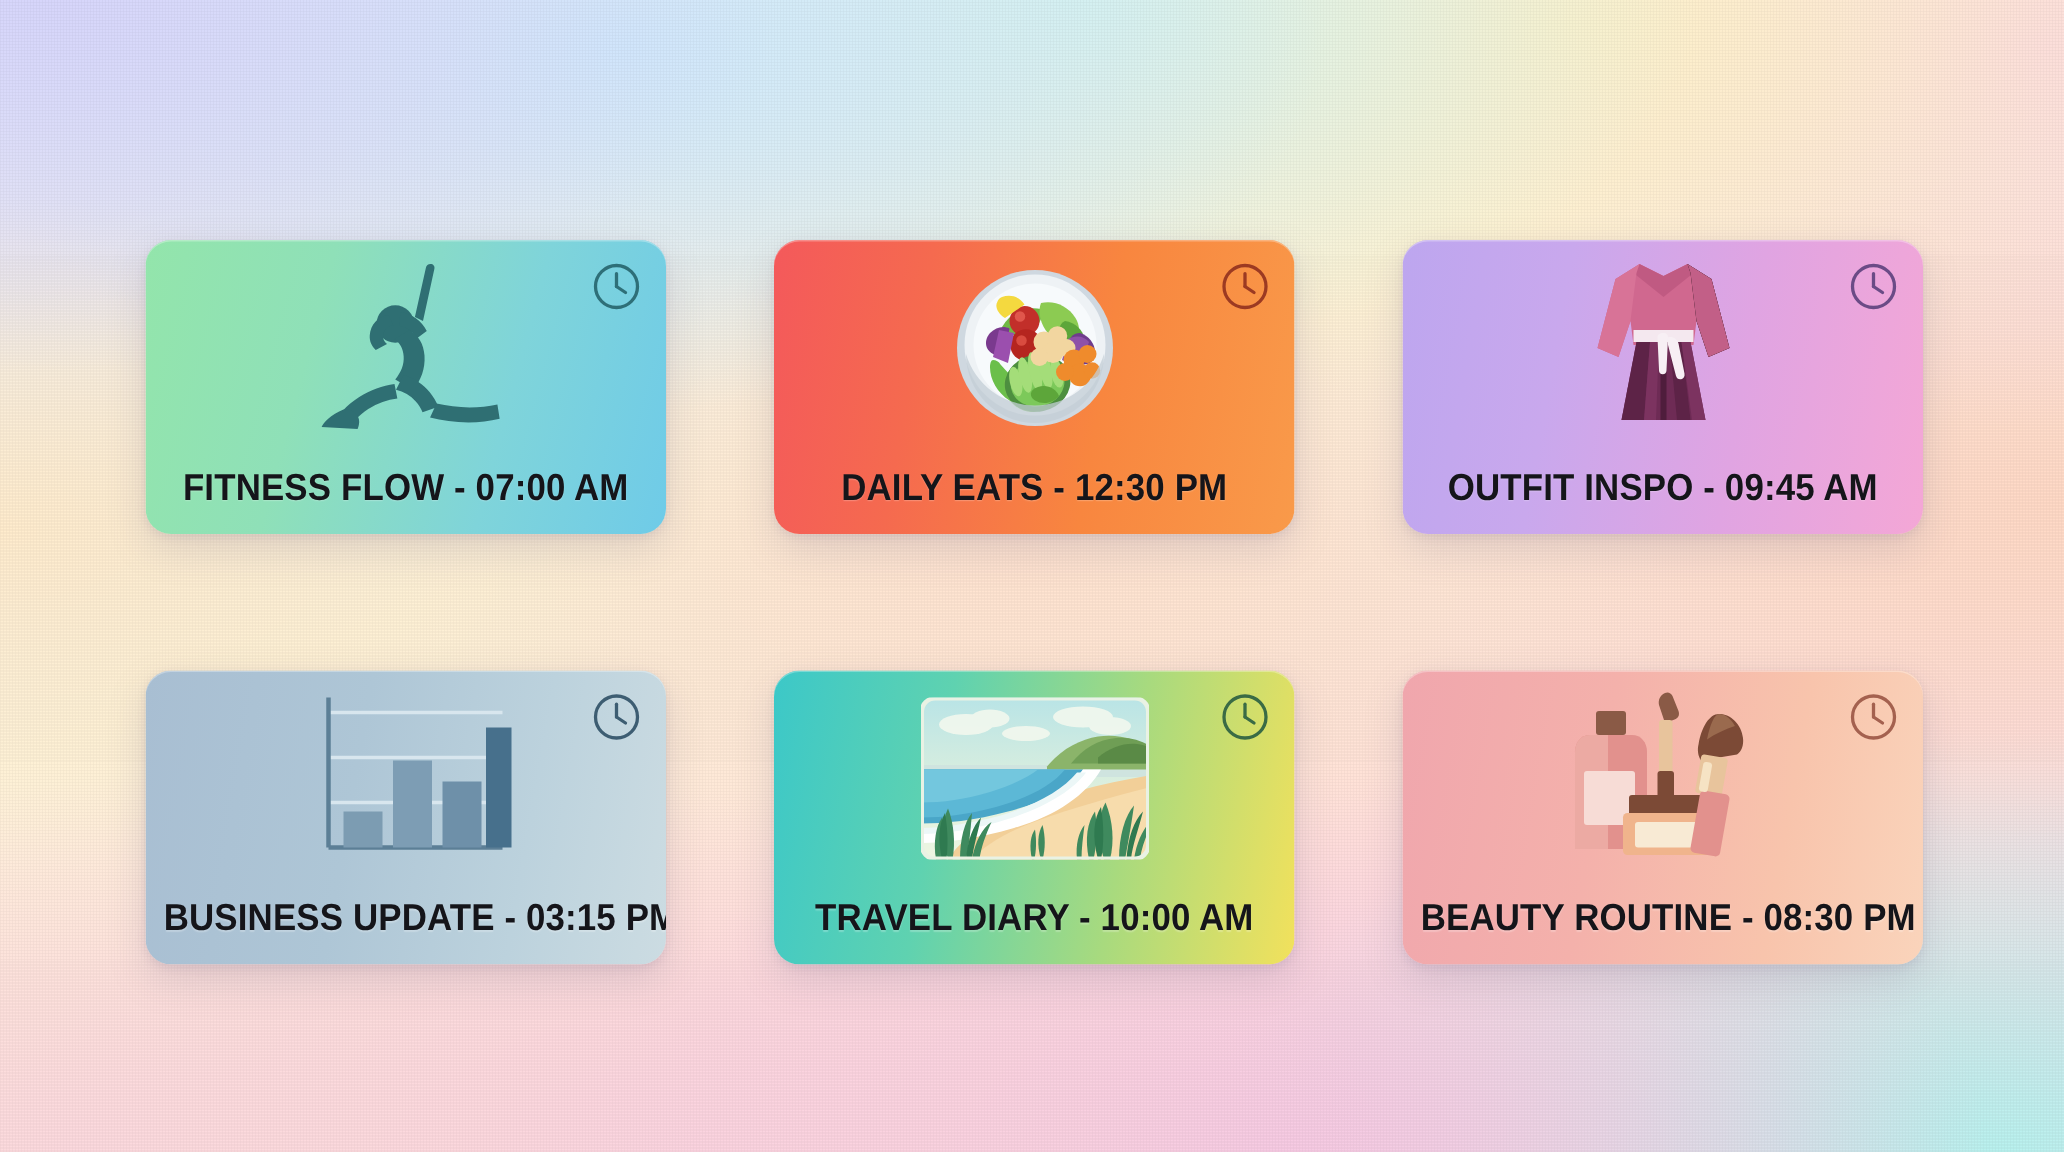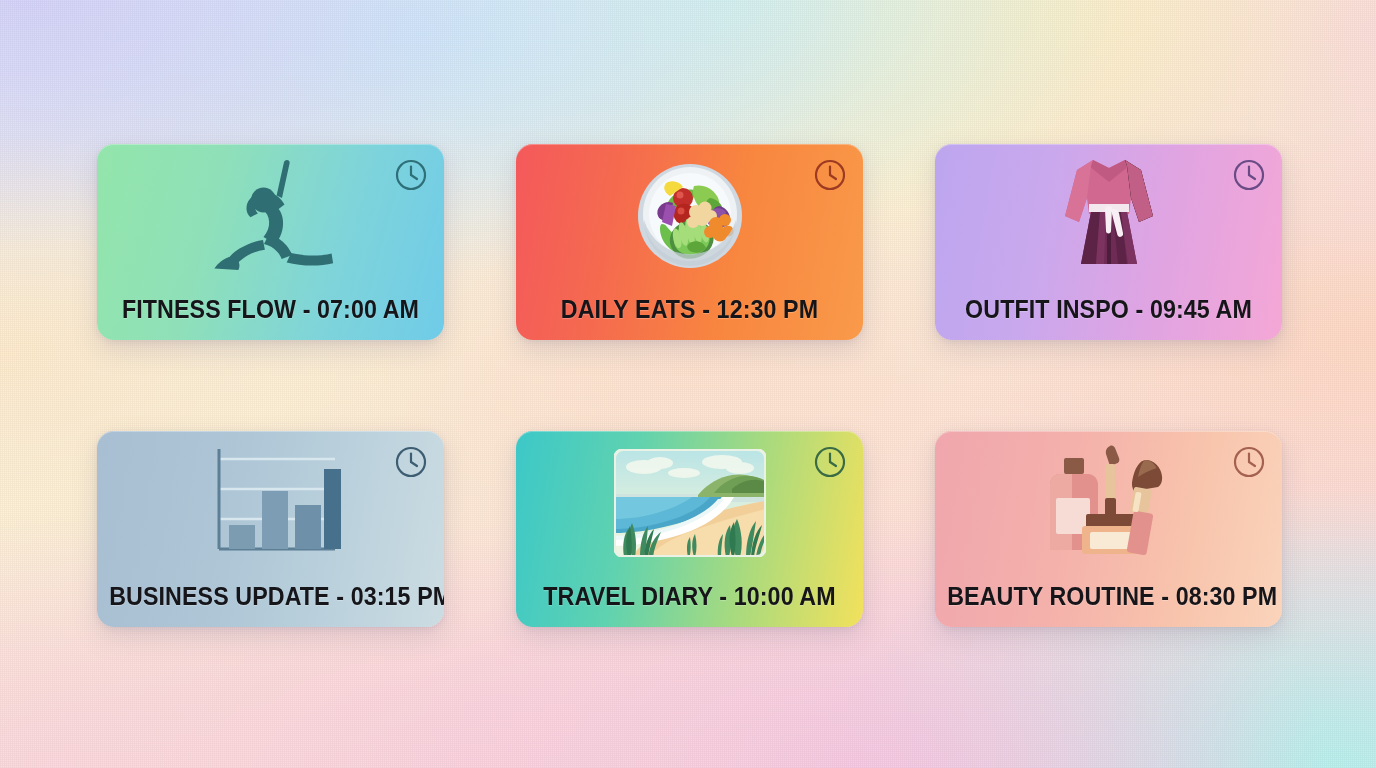--- a/index.html
+++ b/index.html
@@ -39,21 +39,21 @@
     position:absolute; inset:0;
     opacity:.055; mix-blend-mode:multiply;
     background-image:
       repeating-linear-gradient(0deg, rgba(0,0,0,.5) 0 1px, transparent 1px 2px),
       repeating-linear-gradient(90deg, rgba(0,0,0,.5) 0 1px, transparent 1px 2px);
   }
 
   
   #card-grid {
     position:absolute;
-    left:97px; top:144px;
+    left:97px; top:160px;
     width:1182px; height:496px;
     display:grid;
     grid-template-columns:repeat(3, 347px);
     grid-template-rows:repeat(2, 196px);
     column-gap:72px;
     row-gap:91px;
   }
 
   .card {
     position:relative;

